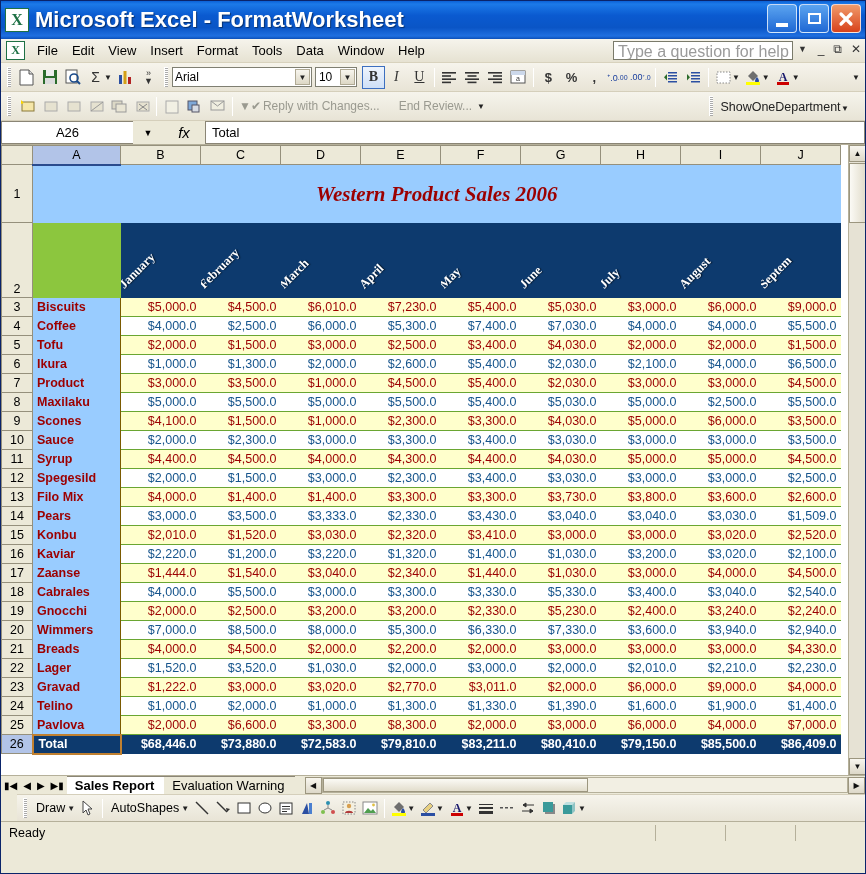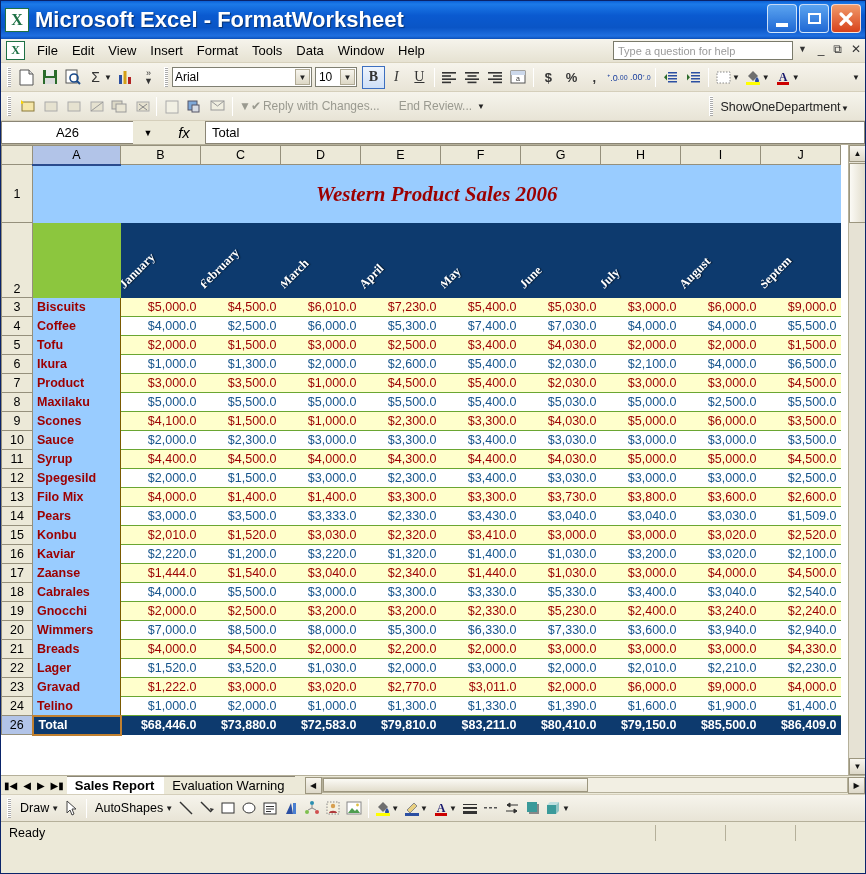--- a/index.html
+++ b/index.html
@@ -64,21 +64,21 @@
     color:#1e7145;font-weight:bold;font-size:12px;
     font-family:"Liberation Serif",serif;
   }
   .menu-item {
     font-size: 13px; color:#000; padding: 2px 7px; cursor:default;
     white-space:nowrap;
   }
   .ask-box {
     position:absolute; right: 72px; top:2px;
     width: 180px; height: 19px; background:#fff;
-    border:1px solid #7a7a6a; font-size:11px; color:#9a9a9a;
+    border:1px solid #7a7a6a; font-size:16px; color:#9a9a9a;
     padding: 1px 4px; line-height:17px; white-space:nowrap; overflow:hidden;
   }
   .ask-arrow { position:absolute; right:58px; top:5px; font-size:9px; color:#333;}
   .mini-btns { position:absolute; right:4px; top:3px; display:flex; gap:9px; align-items:center; font-size:12px; color:#333;}
 
   
   .toolbar {
     height: 29px; display:flex; align-items:center;
     background: linear-gradient(180deg,#f6f4ec,#e8e4d6);
     border-bottom: 1px solid #d5cfbb;
@@ -185,21 +185,21 @@
   .tabslant { width:10px; background:#ece9d8;
               clip-path: polygon(0 0, 100% 0, 100% 100%, 0 100%); }
   .hscroll { flex:1; display:flex; align-items:center; background:#ece9d8; }
   .htrack { flex:1; height:16px; background:#f2efe3; border:1px solid #b5b09a; position:relative;}
   .hthumb { position:absolute; left:0; top:0; width:265px; height:14px;
             background:linear-gradient(180deg,#fbfaf5,#e2ddcc); border:1px solid #9c967f;}
 
   
   .drawbar { height:27px; display:flex; align-items:center; gap:1px;
              background: linear-gradient(180deg,#f6f4ec,#e8e4d6);
-             border-top:1px solid #d5cfbb; padding-left:2px; }
+             border-top:1px solid #d5cfbb; padding-left:2px;margin-left:16px; }
   .dlbl { font-size:12.5px; padding:0 4px; }
   .shape { width:20px;height:20px;display:flex;align-items:center;justify-content:center; }
   .statusbar { height:22px; display:flex; align-items:center;
                background:#ece9d8; border-top:1px solid #b5b09a; font-size:12.5px;
                padding-left:8px; }
   .status-cells { margin-left:auto; display:flex; }
   .status-cells span { display:block; width:70px; border-left:1px solid #b5b09a; height:16px;}
 </style>
 </head>
 <body>
@@ -798,20 +798,33 @@
             <td class="cell datacell">$1,000.0</td>
             <td class="cell datacell">$2,000.0</td>
             <td class="cell datacell">$1,000.0</td>
             <td class="cell datacell">$1,300.0</td>
             <td class="cell datacell">$1,330.0</td>
             <td class="cell datacell">$1,390.0</td>
             <td class="cell datacell">$1,600.0</td>
             <td class="cell datacell">$1,900.0</td>
             <td class="cell datacell">$1,400.0</td>
           </tr>
+          <tr class="odd">
+            <th class="rowhdr">25</th>
+            <td class="cell namecell">Pavlova</td>
+            <td class="cell datacell">$2,000.0</td>
+            <td class="cell datacell">$6,600.0</td>
+            <td class="cell datacell">$3,300.0</td>
+            <td class="cell datacell">$8,300.0</td>
+            <td class="cell datacell">$2,000.0</td>
+            <td class="cell datacell">$3,000.0</td>
+            <td class="cell datacell">$6,000.0</td>
+            <td class="cell datacell">$4,000.0</td>
+            <td class="cell datacell">$7,000.0</td>
+          </tr>
           <tr class="totalrow">
             <th class="rowhdr sel">26</th>
             <td class="cell totname">Total</td>
             <td class="cell datacell">$68,446.0</td>
             <td class="cell datacell">$73,880.0</td>
             <td class="cell datacell">$72,583.0</td>
             <td class="cell datacell">$79,810.0</td>
             <td class="cell datacell">$83,211.0</td>
             <td class="cell datacell">$80,410.0</td>
             <td class="cell datacell">$79,150.0</td>

